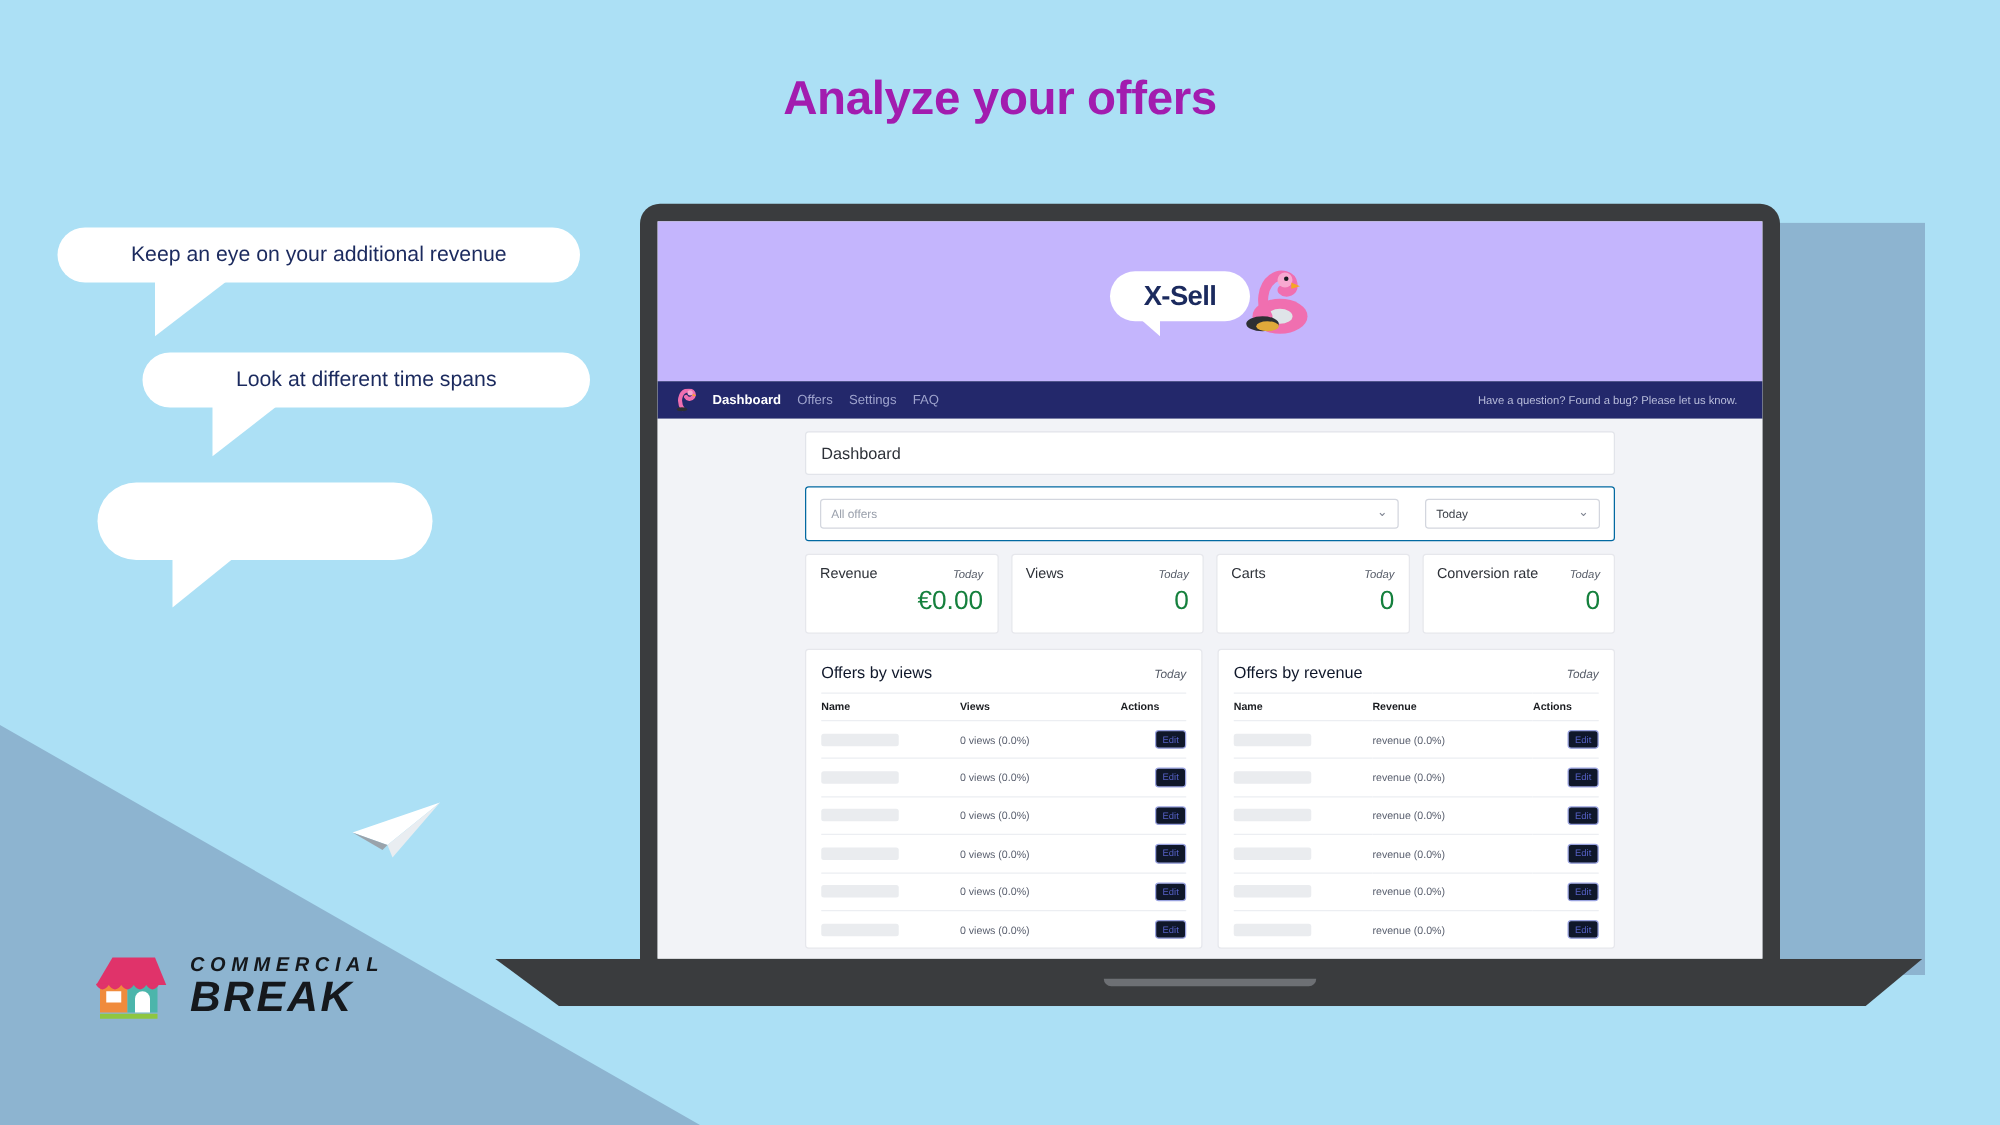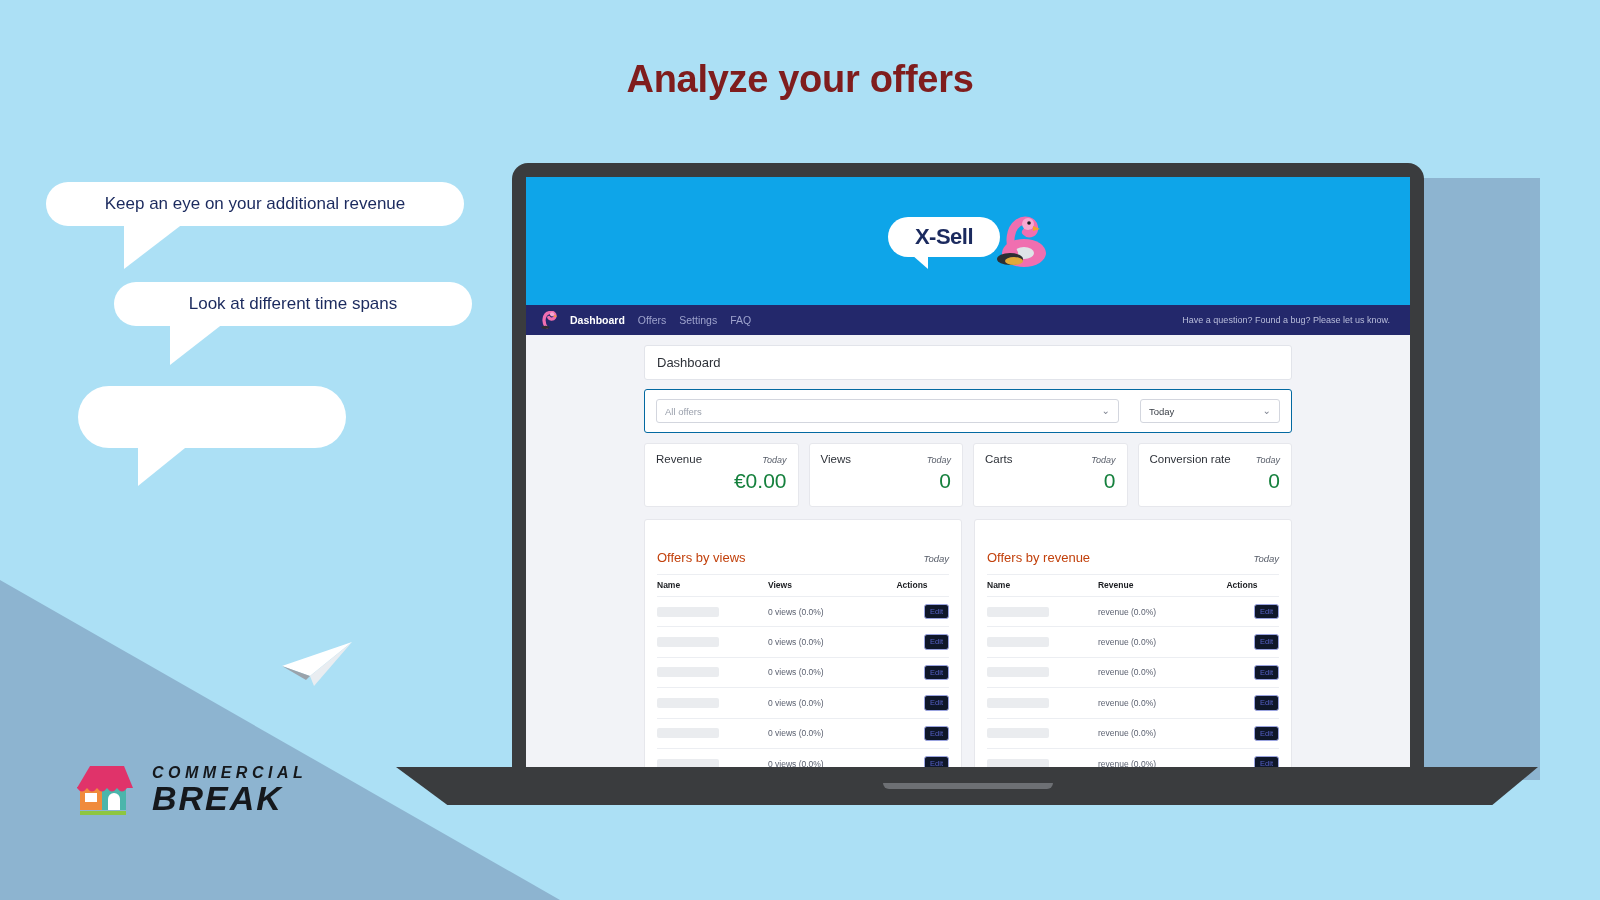--- a/index.html
+++ b/index.html
@@ -16,21 +16,21 @@
     width: 560px; height: 320px;
     background: #8db4d0;
     clip-path: polygon(0 100%, 100% 100%, 0 0);
     z-index: 0;
   }
 
   
   .headline {
     position: absolute; top: 58px; left: 0; width: 100%;
     text-align: center;
-    font-size: 38px; font-weight: bold; color: #7f1d1d;
+    font-size: 38px; font-weight: bold; color: #a21caf;
     letter-spacing: -0.3px;
     z-index: 5;
   }
 
   
   .bubble {
     position: absolute;
     background: #ffffff;
     color: #1b2a5e;
     border-radius: 999px;
@@ -123,21 +123,21 @@
   }
   .laptop-notch {
     position: absolute; left: 50%; top: 620px; transform: translateX(-50%);
     width: 170px; height: 6px; background: #6d7074; border-radius: 0 0 6px 6px;
     z-index: 5;
   }
 
   
   .app-logoband {
     height: 128px;
-    background: #0ea5e9;
+    background: #c4b5fd;
     display: flex; align-items: center; justify-content: center;
   }
   .xsell-logo { position: relative; width: 160px; height: 64px; }
   .xsell-bubble {
     position: absolute; left: 0; top: 8px;
     width: 112px; height: 40px;
     background: #ffffff; border-radius: 20px;
     display: flex; align-items: center; justify-content: center;
     font-size: 22px; font-weight: bold; color: #1b2a5e;
     letter-spacing: -0.5px;
@@ -237,21 +237,21 @@
     background: #ffffff;
     border: 1px solid #e6e7ec;
     border-radius: 3px;
     padding: 10px 12px 0 12px;
     overflow: hidden;
   }
   .table-head {
     display: flex; align-items: baseline; justify-content: space-between;
     padding-bottom: 9px;
   }
-  .table-title { font-size: 13px; color: #c2410c; margin-top: 20px; }
+  .table-title { font-size: 13px; color: #0f172a; }
   .table-period { font-size: 9.5px; color: #565c68; font-style: italic; }
 
   table { width: 100%; border-collapse: collapse; }
   thead th {
     font-size: 8.5px; color: #1b1d21; font-weight: bold;
     text-align: left; padding: 5px 0 6px 0;
     border-top: 1px solid #eceef2;
   }
   thead th.col-actions { }
   tbody td {

